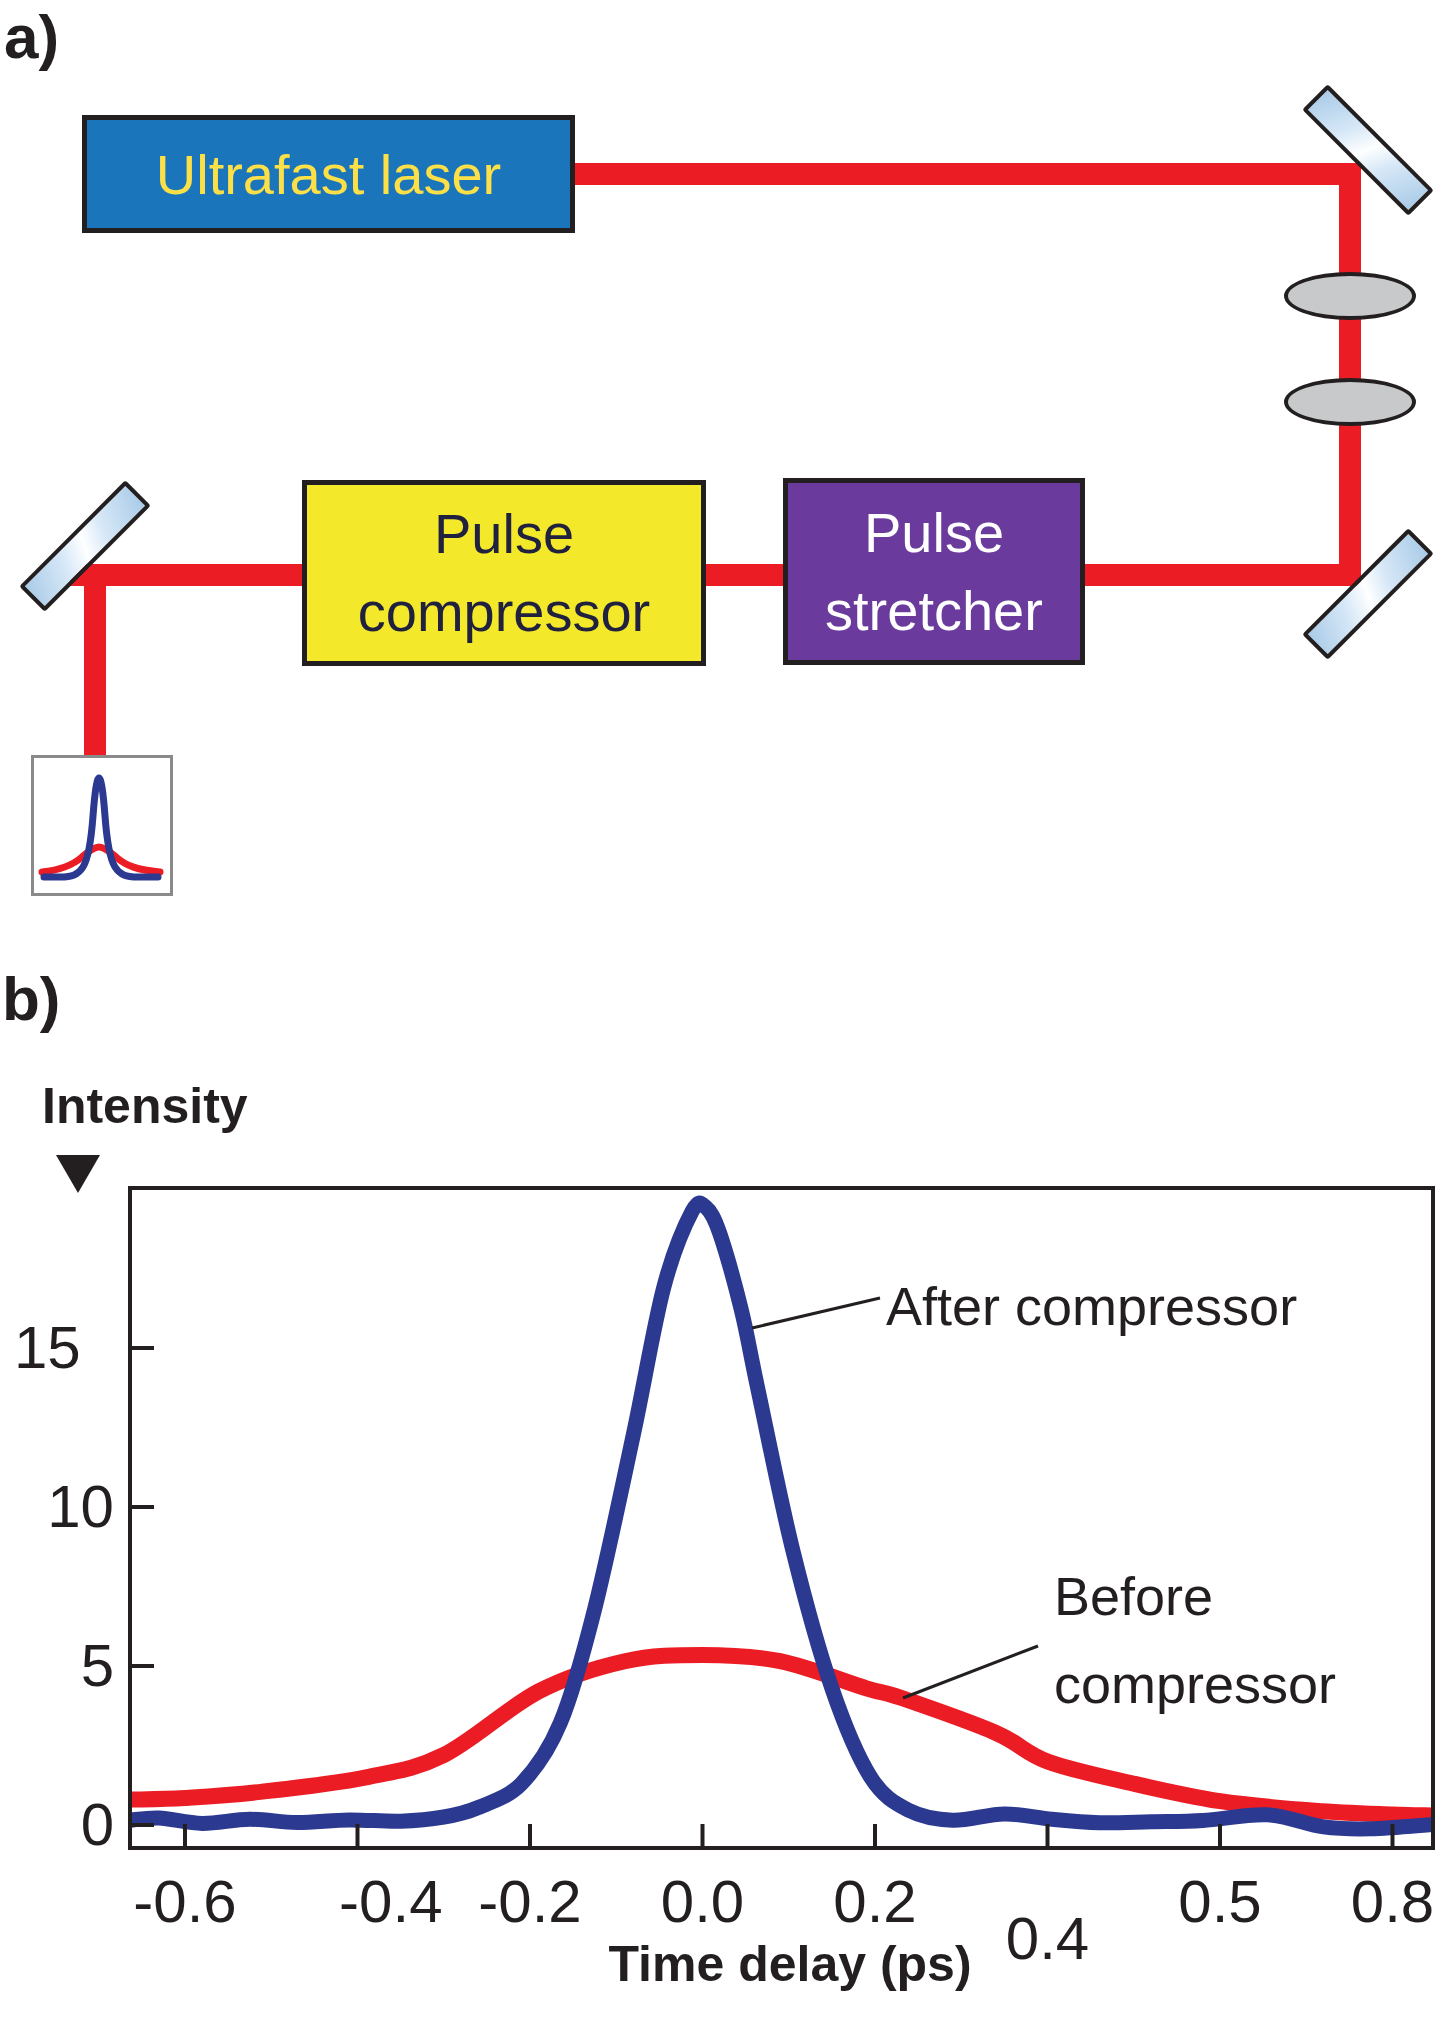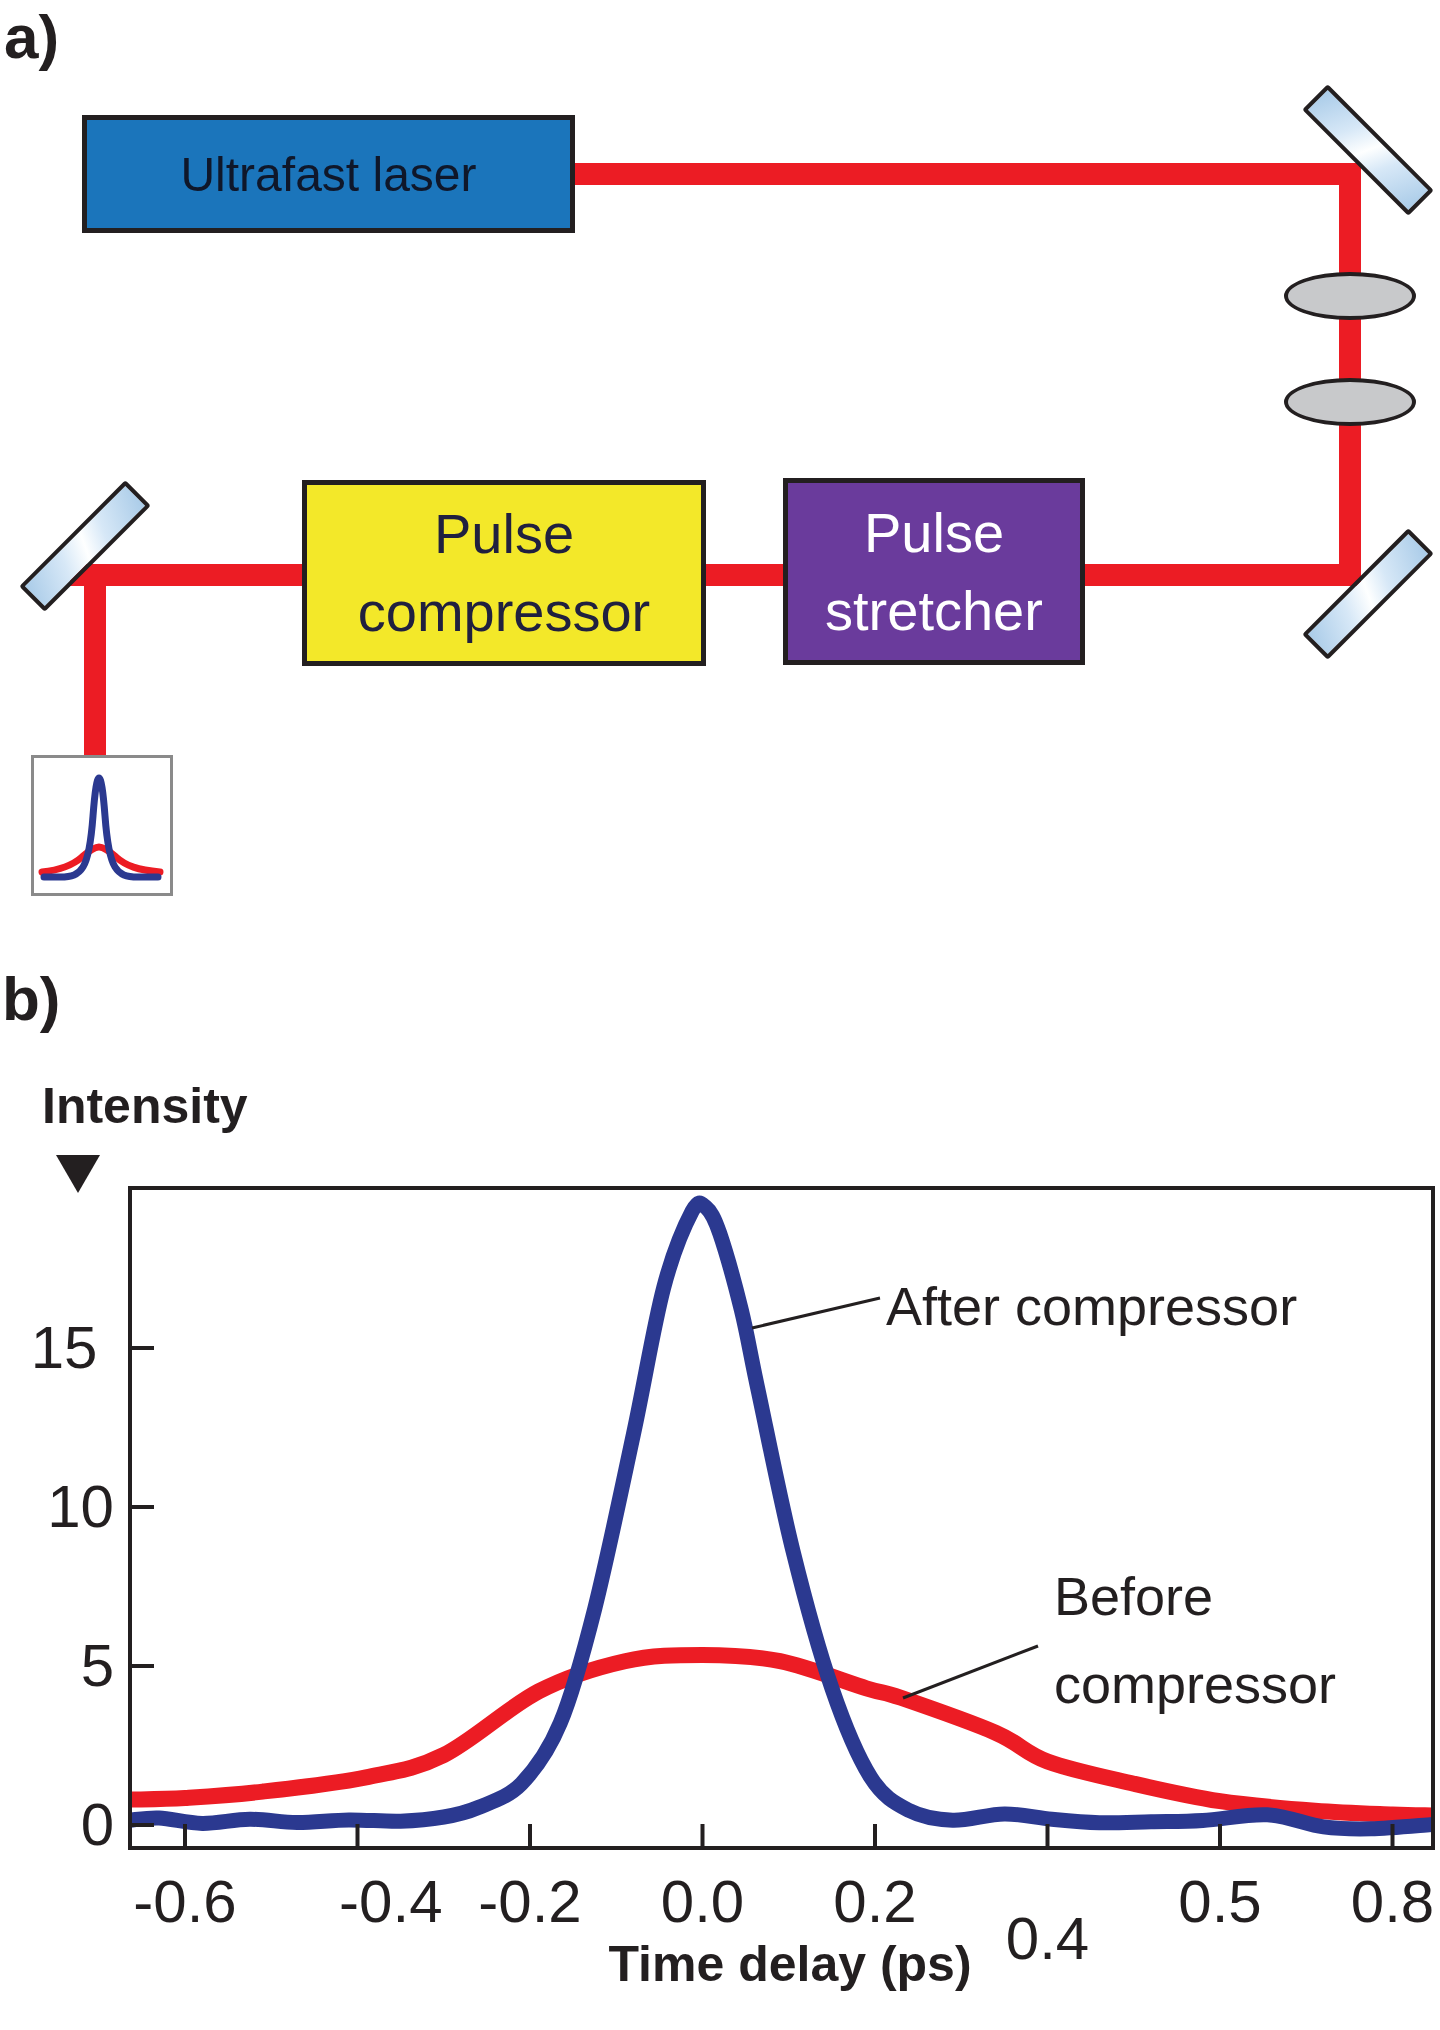--- a/index.html
+++ b/index.html
@@ -9,21 +9,21 @@
   }
   .abs{position:absolute;}
   .panel-label{font-weight:bold;font-size:62px;line-height:1;color:var(--ink);}
   
   .beam{position:absolute;background:var(--beam-red,#ec1c24);}
   .device-box{
     position:absolute;display:flex;align-items:center;justify-content:center;
     border:5px solid var(--ink,#231f20);box-sizing:border-box;text-align:center;
   }
   #laser-box{left:82px;top:115px;width:493px;height:118px;background:var(--laser-blue);}
-  #laser-box .lbl{color:#0f172a;font-size:48px;}
+  #laser-box .lbl{color:#fde047;font-size:56px;}
   #compressor-box{left:302px;top:480px;width:404px;height:186px;background:var(--compressor-yellow);}
   #compressor-box .lbl{color:#20203f;font-size:56px;line-height:78px;white-space:pre-line;}
   #stretcher-box{left:783px;top:478px;width:302px;height:187px;background:var(--stretcher-purple);}
   #stretcher-box .lbl{color:#ffffff;font-size:56px;line-height:78px;white-space:pre-line;}
   .mirror{
     position:absolute;width:150px;height:36px;box-sizing:border-box;
     border:4px solid var(--ink,#231f20);border-radius:3px;
     background:linear-gradient(115deg,#a9cbe8 0%,#d7e8f7 32%,#feffff 50%,#d7e8f7 66%,#a9cbe8 100%);
   }
   .optic-ellipse{
@@ -116,21 +116,21 @@
   <div class="annot" style="left:886px;top:1262px;">After compressor</div>
   <div class="annot" style="left:1054px;top:1552px;">Before
 compressor</div>
 
   <div class="big-bold" id="xaxis-title">Time delay (ps)</div>
 
   <div id="tick-labels">
       <div class="tick-label" style="left: 14px; width: 100px; text-align: right; top: 1795px;">0</div>
       <div class="tick-label" style="left: 14px; width: 100px; text-align: right; top: 1636px;">5</div>
       <div class="tick-label" style="left: 14px; width: 100px; text-align: right; top: 1477px;">10</div>
-      <div class="tick-label" style="left: 14px; width: 100px; text-align: center; top: 1318px;">15</div>
+      <div class="tick-label" style="left: 14px; width: 100px; text-align: left; top: 1318px;">15</div>
       <div class="tick-label" style="left: 100px; width: 170px; text-align: center; top: 1872px;">-0.6</div>
       <div class="tick-label" style="left: 272.5px; width: 170px; text-align: right; top: 1872px;">-0.4</div>
       <div class="tick-label" style="left: 445px; width: 170px; text-align: center; top: 1872px;">-0.2</div>
       <div class="tick-label" style="left: 617.5px; width: 170px; text-align: center; top: 1872px;">0.0</div>
       <div class="tick-label" style="left: 790px; width: 170px; text-align: center; top: 1872px;">0.2</div>
       <div class="tick-label" style="left: 962.5px; width: 170px; text-align: center; top: 1872px; margin-top: 37px;">0.4</div>
       <div class="tick-label" style="left: 1135px; width: 170px; text-align: center; top: 1872px;">0.5</div>
       <div class="tick-label" style="left: 1307.5px; width: 170px; text-align: center; top: 1872px;">0.8</div>
     </div>
 </div>

